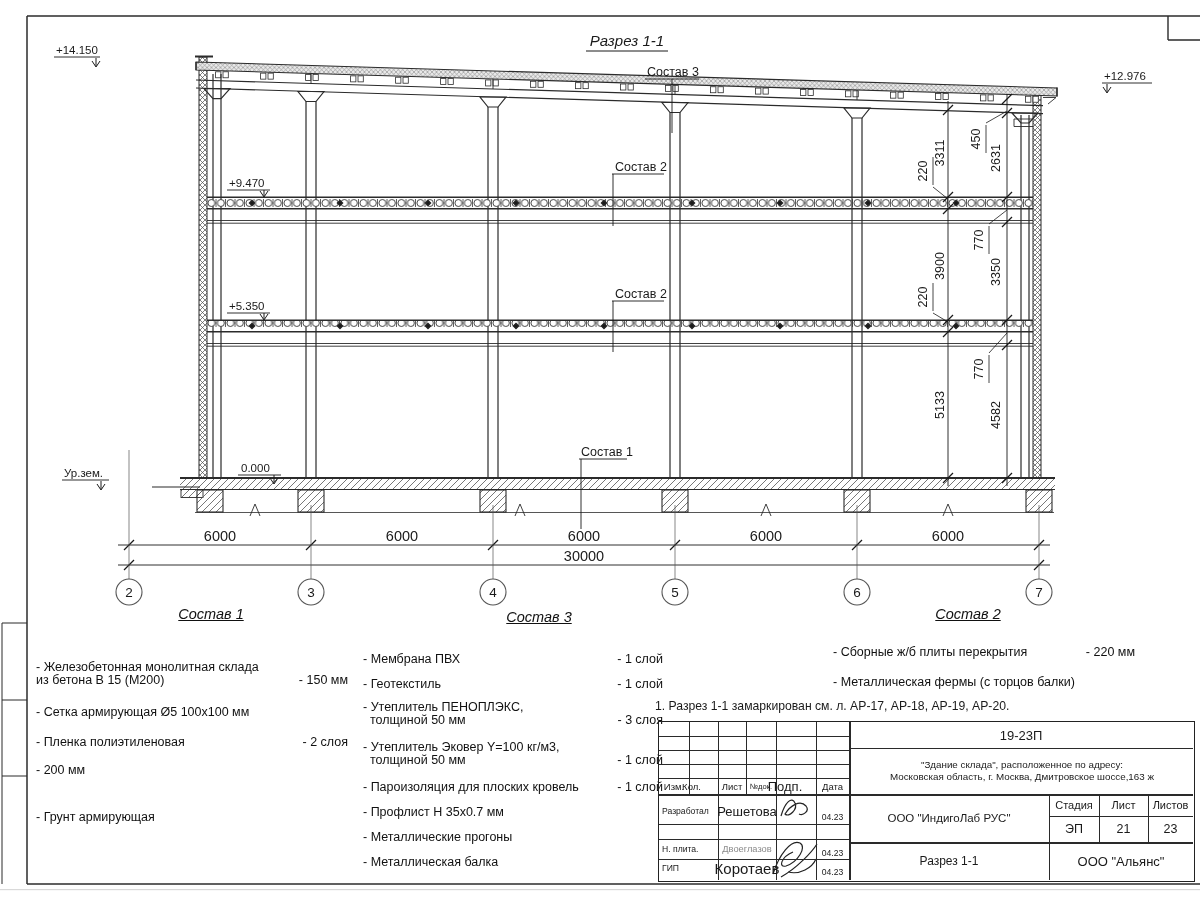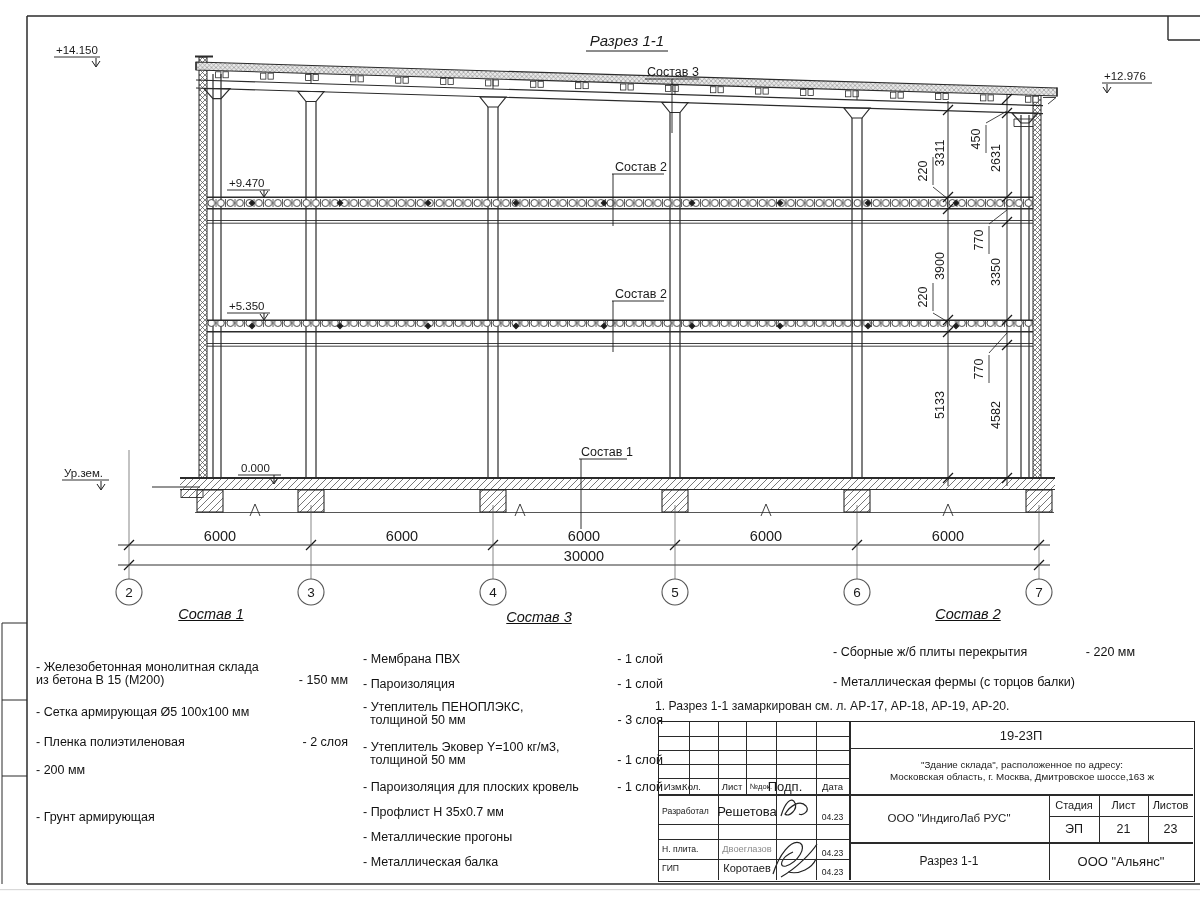--- a/index.html
+++ b/index.html
@@ -348,21 +348,21 @@
   </div>
 </div>
 
 <div class="legend" style="left:363px;top:611px;width:300px;height:270px">
   <div class="legend-heading" style="transform:translateX(26px)">Состав 3</div>
   <div class="lrow" style="top:42px;width:100%">
     <div class="ltext">- Мембрана ПВХ</div>
     <div class="lval">- 1 слой</div>
   </div>
   <div class="lrow" style="top:67px;width:100%">
-    <div class="ltext">- Пароизоляция</div>
+    <div class="ltext">- Геотекстиль</div>
     <div class="lval">- 1 слой</div>
   </div>
   <div class="lrow" style="top:90px;width:100%">
     <div class="ltext"><span>- Утеплитель ПЕНОПЛЭКС,</span><br><span style="padding-left:7px">толщиной 50 мм</span></div>
     <div class="lval">- 3 слоя</div>
   </div>
   <div class="lrow" style="top:130px;width:100%">
     <div class="ltext"><span>- Утеплитель Эковер Y=100 кг/м3,</span><br><span style="padding-left:7px">толщиной 50 мм</span></div>
     <div class="lval">- 1 слой</div>
   </div>
@@ -432,21 +432,21 @@
 
   <div class="cell-left" style="left:3px;top:84px;font-size:8.6px">Разработал</div>
   <div class="cell" style="left:59px;top:82px;width:58px;height:14px;font-size:13px">Решетова</div>
   <div class="cell" style="left:157px;top:88px;width:33px;height:13px;font-size:8.6px">04.23</div>
 
   <div class="cell-left" style="left:3px;top:122px;font-size:8.6px">Н. плита.</div>
   <div class="cell muted" style="left:59px;top:120px;width:58px;height:14px;font-size:9.3px">Двоеглазов</div>
   <div class="cell" style="left:157px;top:124px;width:33px;height:13px;font-size:8.6px">04.23</div>
 
   <div class="cell-left" style="left:3px;top:141px;font-size:8.6px">ГИП</div>
-  <div class="cell" style="left:59px;top:139px;width:58px;height:14px;font-size:11px">Коротаев</div>
+  <div class="cell" style="left:59px;top:139px;width:58px;height:14px;font-size:15px">Коротаев</div>
   <div class="cell" style="left:157px;top:143px;width:33px;height:13px;font-size:8.6px">04.23</div>
 
   <div class="cell" style="left:190px;top:72px;width:200px;height:48px;font-size:11.5px">ООО "ИндигоЛаб РУС"</div>
   <div class="cell" style="left:390px;top:72px;width:50px;height:22px;font-size:11px">Стадия</div>
   <div class="cell" style="left:440px;top:72px;width:49px;height:22px;font-size:11px">Лист</div>
   <div class="cell" style="left:489px;top:72px;width:45px;height:22px;font-size:11px">Листов</div>
   <div class="cell" style="left:390px;top:94px;width:50px;height:26px;font-size:12.5px">ЭП</div>
   <div class="cell" style="left:440px;top:94px;width:49px;height:26px;font-size:12.5px">21</div>
   <div class="cell" style="left:489px;top:94px;width:45px;height:26px;font-size:12.5px">23</div>
   <div class="cell" style="left:190px;top:120px;width:200px;height:38px;font-size:12px">Разрез 1-1</div>

